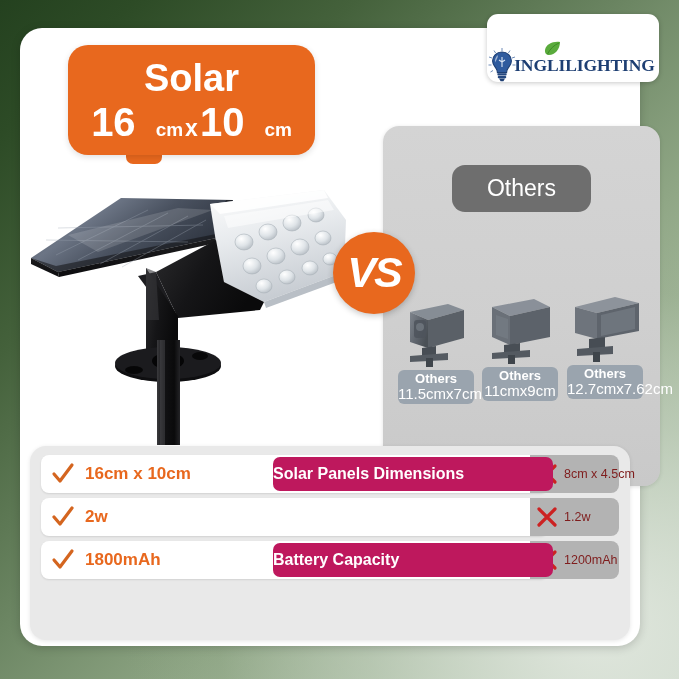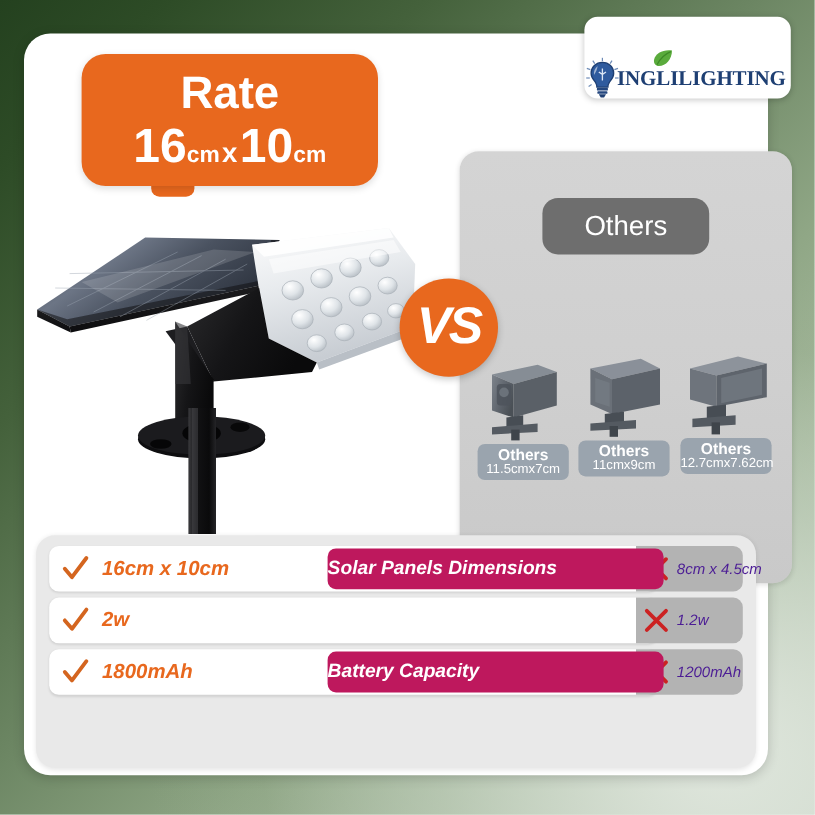--- a/index.html
+++ b/index.html
@@ -101,21 +101,21 @@
     line-height: 1;
     margin-bottom: 5px;
   }
   #ours-dims {
     color: #ffffff;
     font-weight: bold;
     line-height: 1;
     white-space: nowrap;
   }
   #ours-dims .num { font-size: 40px; }
-  #ours-dims .unit { font-size: 19px; }
+  #ours-dims .unit { font-size: 19px; margin-left: 20px; }
   #ours-dims .x { font-size: 23px; margin: 0 2px; }
 
   
   #ours-tail {
     position: absolute;
     left: 126px;
     top: 152px;
     width: 36px;
     height: 12px;
     background: #e8681e;
@@ -162,21 +162,21 @@
   .comp-label {
     margin-top: 2px;
     background: #9aa4ae;
     border-radius: 6px;
     padding: 2px 0 3px 0;
     text-align: center;
     color: #ffffff;
     line-height: 1.05;
   }
   .comp-label .t1 { display: block; font-size: 13px; font-weight: bold; }
-  .comp-label .t2 { display: block; font-size: 11px; }
+  .comp-label .t2 { display: block; font-size: 15px; }
 
   
   #vs-badge {
     position: absolute;
     left: 333px;
     top: 232px;
     width: 82px;
     height: 82px;
     border-radius: 50%;
     background: #e8681e;
@@ -212,21 +212,20 @@
     left: 30px;
     top: 446px;
     width: 600px;
     height: 194px;
     background: #e9e9e9;
     border-radius: 16px;
     box-shadow: 0 1px 4px rgba(0,0,0,0.10);
     z-index: 20;
     padding: 9px 0 0 0;
     box-sizing: border-box;
-    font-style: italic;
   }
   .trow {
     position: relative;
     height: 38px;
     margin: 0 0 5px 0;
   }
   .cell-ours {
     position: absolute;
     left: 11px;
     top: 0;
@@ -281,21 +280,21 @@
     align-items: center;
   }
   .x-icon {
     margin-left: 6px;
     margin-right: 6px;
     width: 22px;
     height: 22px;
     flex: none;
   }
   .other-value {
-    color: #4c1d95;
+    color: #7f1d1d;
     font-size: 12.5px;
     white-space: nowrap;
   }
 </style>
 </head>
 <body>
 
 <div id="stage">
 
   <div id="white-card"></div>
@@ -451,21 +450,21 @@
       </div>
       <div class="comp-label">
         <span class="t1">Others</span>
         <span class="t2">12.7cmx7.62cm</span>
       </div>
     </div>
   </div>
 
   <div id="ours-tail"></div>
   <div id="ours-badge">
-    <div id="ours-title">Rate</div>
+    <div id="ours-title">Solar</div>
     <div id="ours-dims">
       <span class="num">16</span><span class="unit">cm</span><span class="x">x</span><span class="num">10</span><span class="unit">cm</span>
     </div>
   </div>
 
   <div id="vs-badge">
     <span id="vs-label">VS</span>
   </div>
 
   <div id="logo-card">

